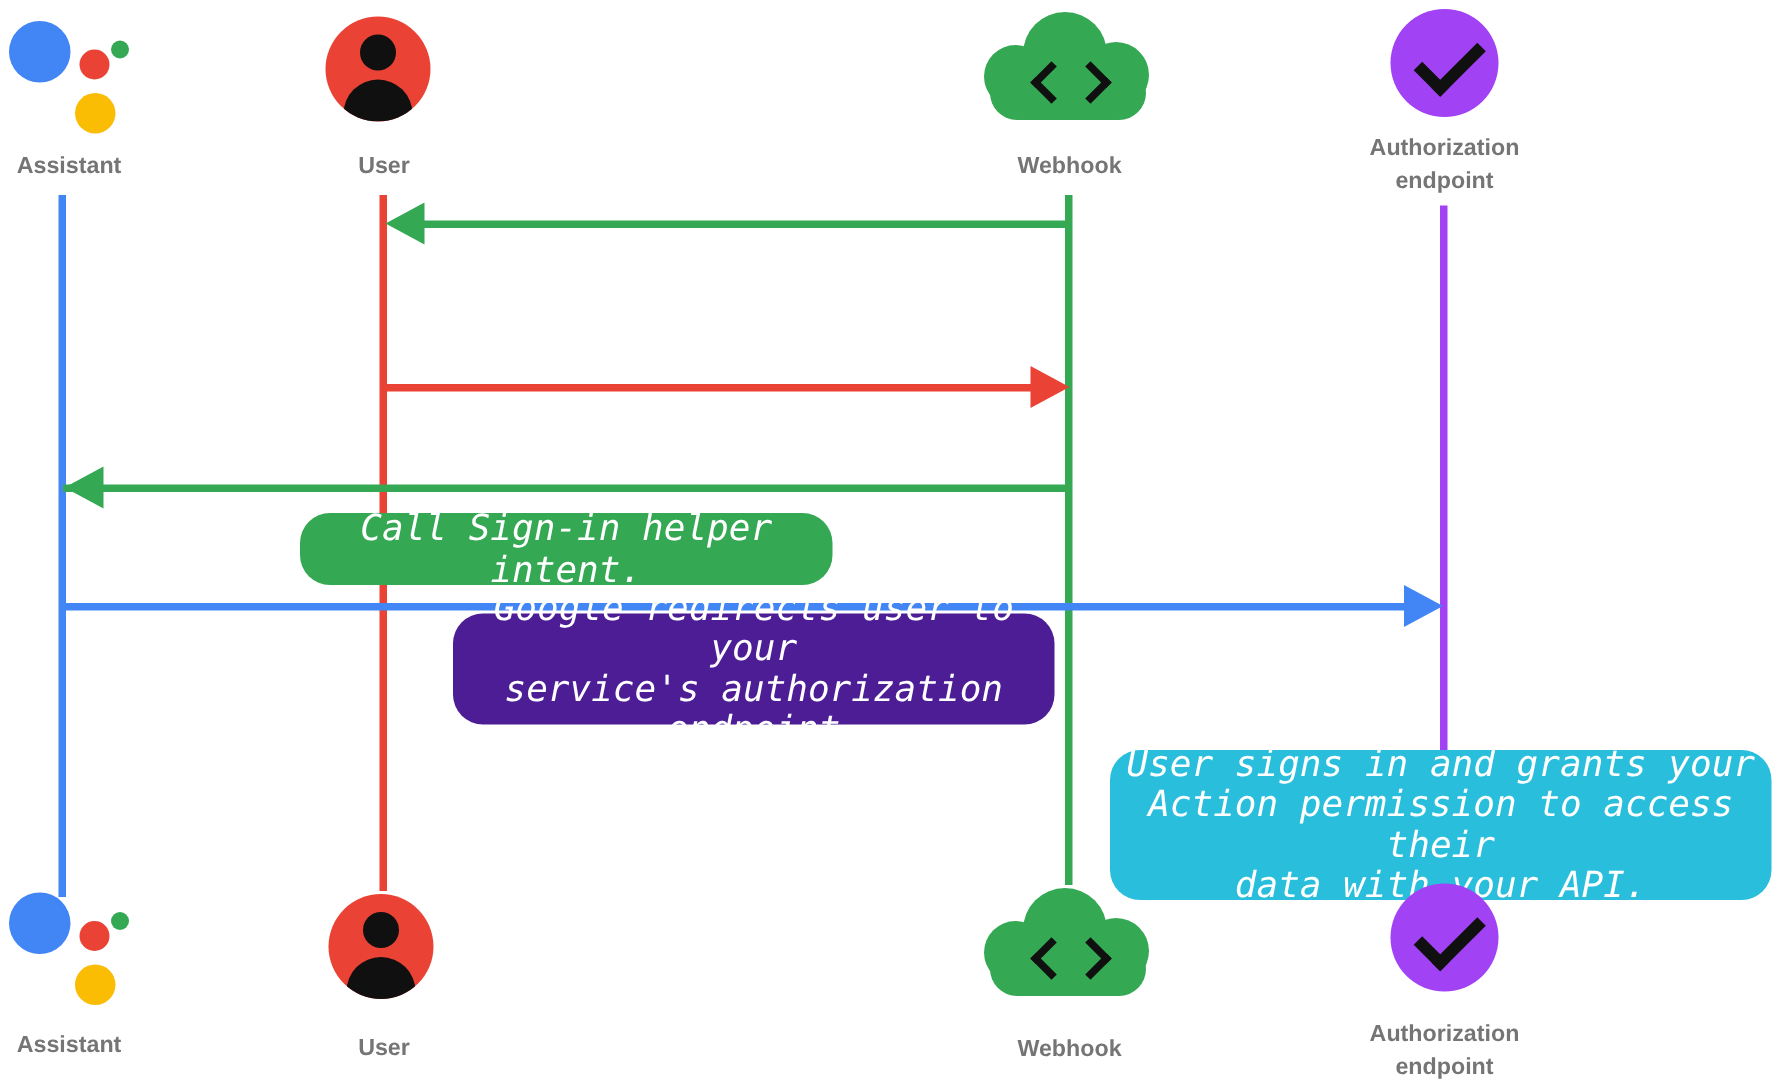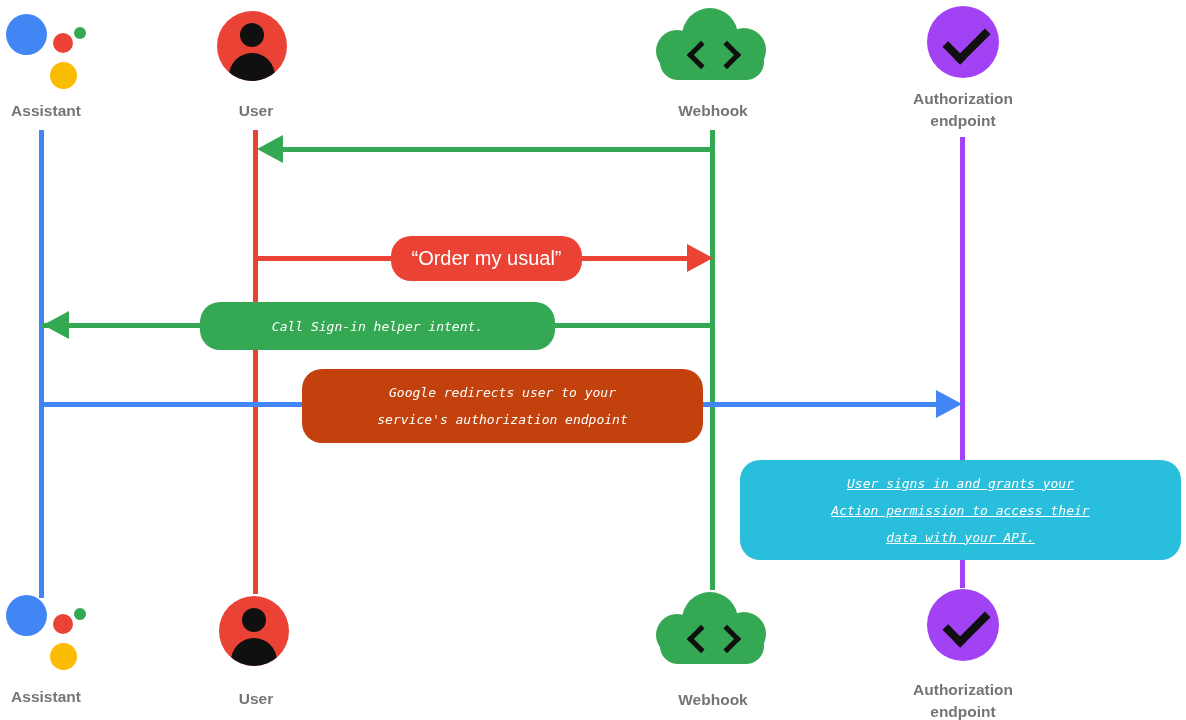--- a/index.html
+++ b/index.html
@@ -24,26 +24,26 @@
   .head-left-green{border-right:26px solid #34A853;}
   .head-right-red{border-left:26px solid #EA4335;}
   .head-right-blue{border-left:26px solid #4285F4;}
   
   .bubble{
     position:absolute;z-index:3;color:#ffffff;display:flex;
     align-items:center;justify-content:center;text-align:center;
     white-space:pre-line;box-sizing:border-box;
   }
   .bb-sans{font-size:20px;line-height:29px;}
-  .bb-mono{font-family:"DejaVu Sans Mono",monospace;font-style:italic;font-size:13px;}
+  .bb-mono{font-family:"DejaVu Sans Mono",monospace;font-style:italic;font-size:24px;margin-top:40px;}
   .bb-welcome{left:342px;top:86px;width:297px;height:131px;border-radius:26px;background:#34A853;padding:6px 8px;}
   .bb-order{left:391px;top:236px;width:191px;height:45px;border-radius:20px;background:#EA4335;}
   .bb-signin{left:200px;top:302px;width:355px;height:48px;border-radius:20px;background:#34A853;}
-  .bb-redirect{left:302px;top:369px;width:401px;height:74px;border-radius:20px;background:#c2410c;line-height:27px;}
-  .bb-grant{left:740px;top:460px;width:441px;height:100px;border-radius:20px;background:#29BEDC;line-height:27px;text-decoration:underline;}
+  .bb-redirect{left:302px;top:369px;width:401px;height:74px;border-radius:20px;background:#4c1d95;line-height:27px;}
+  .bb-grant{left:740px;top:460px;width:441px;height:100px;border-radius:20px;background:#29BEDC;line-height:27px;}
   
   .lbl{
     position:absolute;z-index:4;color:#757575;font-weight:700;font-size:15.5px;
     line-height:22px;text-align:center;white-space:pre-line;
   }
   
   .icon{position:absolute;z-index:4;}
   .circ{position:absolute;border-radius:50%;}
   
   .asst{width:88px;height:78px;}
@@ -84,21 +84,20 @@
 
   <div class="hline hl-red" style="left:256px;top:256px;width:434px;"></div>
   <div class="head head-right-red" style="left:687px;top:244px;"></div>
 
   <div class="hline hl-green" style="left:42px;top:323px;width:668px;"></div>
   <div class="head head-left-green" style="left:43px;top:311px;"></div>
 
   <div class="hline hl-blue" style="left:41px;top:402px;width:896px;"></div>
   <div class="head head-right-blue" style="left:936px;top:390px;"></div>
 
-  <div class="bubble bb-sans bb-order">“Order my usual”</div>
   <div class="bubble bb-mono bb-signin">Call Sign-in helper intent.</div>
   <div class="bubble bb-mono bb-redirect">Google redirects user to your
 service's authorization endpoint</div>
   <div class="bubble bb-mono bb-grant">User signs in and grants your
 Action permission to access their
 data with your API.</div>
 
   <div class="icon asst" style="left:6px;top:14px;">
     <div class="circ c-blue"></div>
     <div class="circ c-red"></div>

